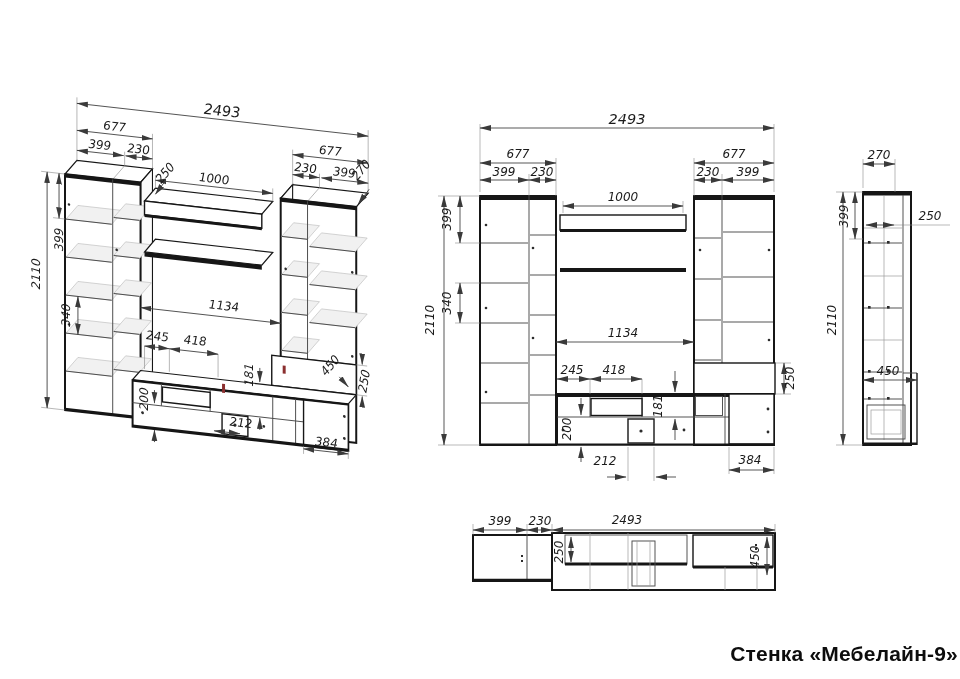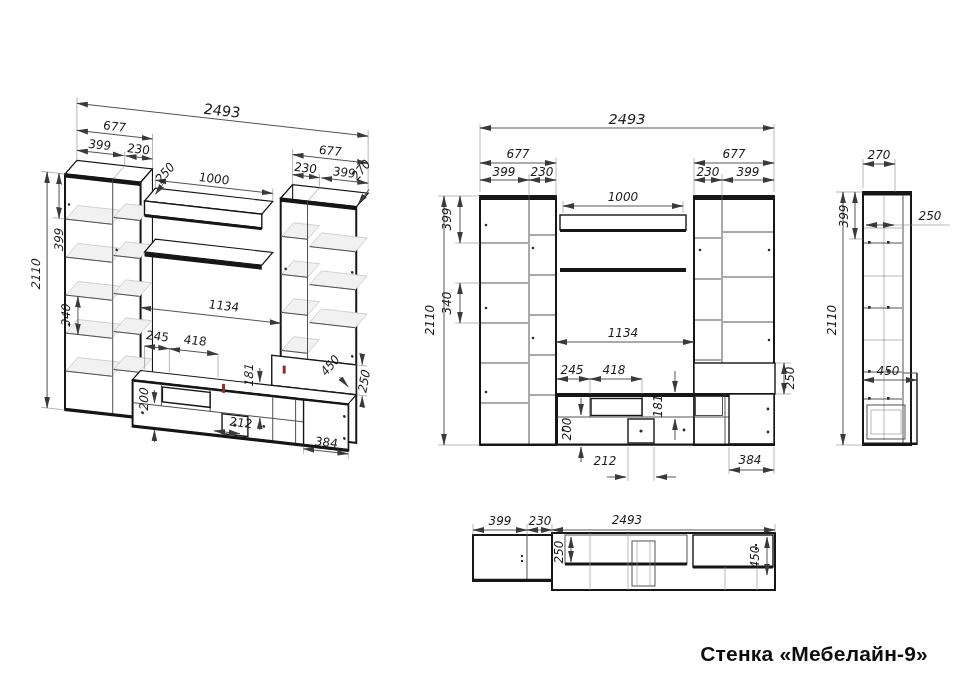--- a/index.html
+++ b/index.html
@@ -1,21 +1,21 @@
 <!DOCTYPE html>
 <html><head>
 <meta charset="utf-8">
 <style>
   html,body{margin:0;padding:0;background:#fff}
   .canvas{position:relative;width:960px;height:679px;background:#ffffff;overflow:hidden;
           font-family:"Liberation Sans",sans-serif}
   .canvas svg{position:absolute;left:0;top:0}
   .dim{font:italic 12px "DejaVu Sans",sans-serif;fill:#1b1b1b}
   .dimL{font:italic 14.5px "DejaVu Sans",sans-serif;fill:#1b1b1b}
-  .title{position:absolute;top:642px;right:32px;font-weight:bold;font-size:21px;
+  .title{position:absolute;top:642px;right:2px;font-weight:bold;font-size:21px;
          color:#0d0d0d;letter-spacing:.2px}
   .o{stroke:#161616;stroke-width:2;fill:#fff}
   .o1{stroke:#161616;stroke-width:1.4;fill:#fff}
   .i{stroke:#4a4a4a;stroke-width:.95;fill:none}
   .g{stroke:#9b9b9b;stroke-width:.7;fill:none}
   .shf{fill:#f1f1f1;stroke:#b8b8b8;stroke-width:.6}
   .sf{fill:#fbfbfb;stroke:#161616;stroke-width:1.1}
   .tf{fill:#fff;stroke:#161616;stroke-width:1.2}
   .k{fill:#161616}
   .thick{stroke:#161616;stroke-width:2.4;fill:none}

